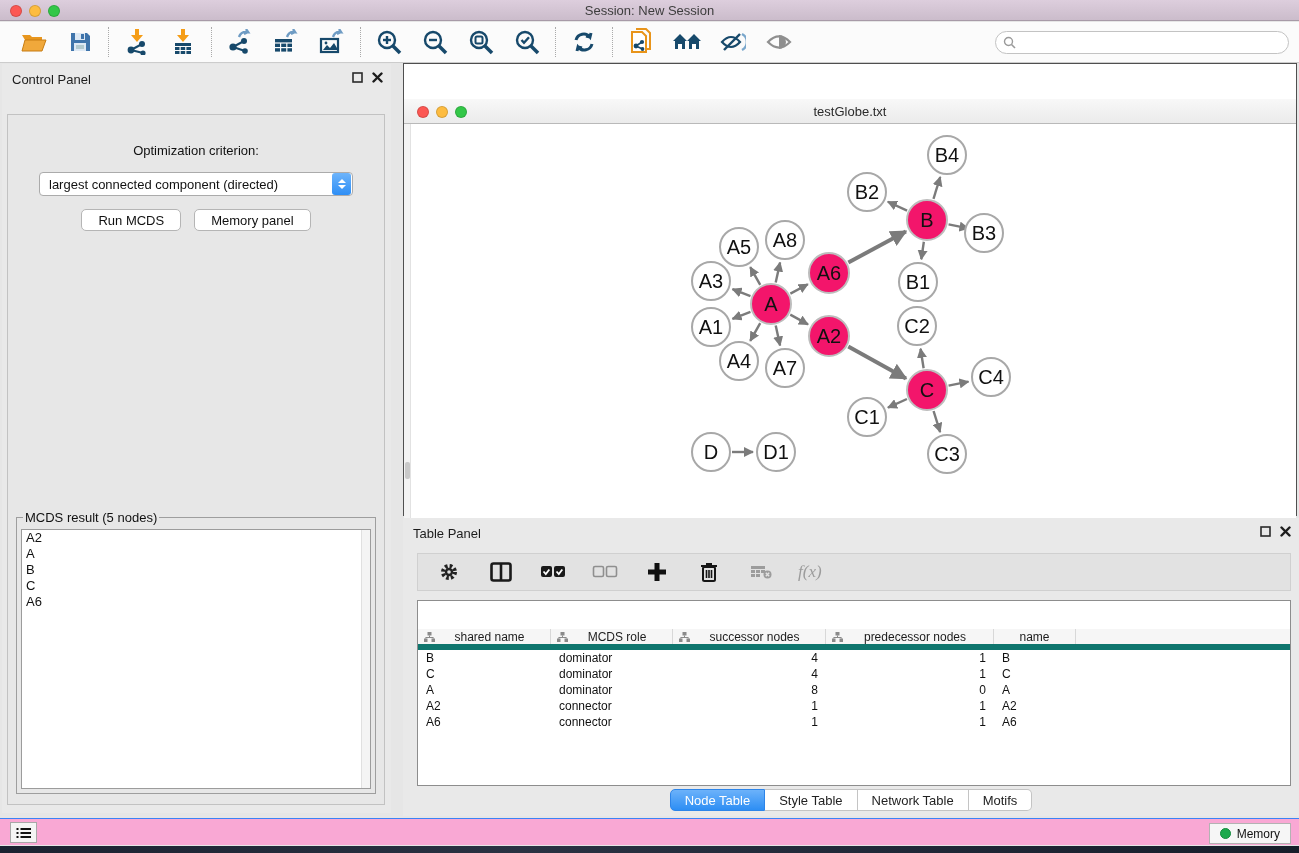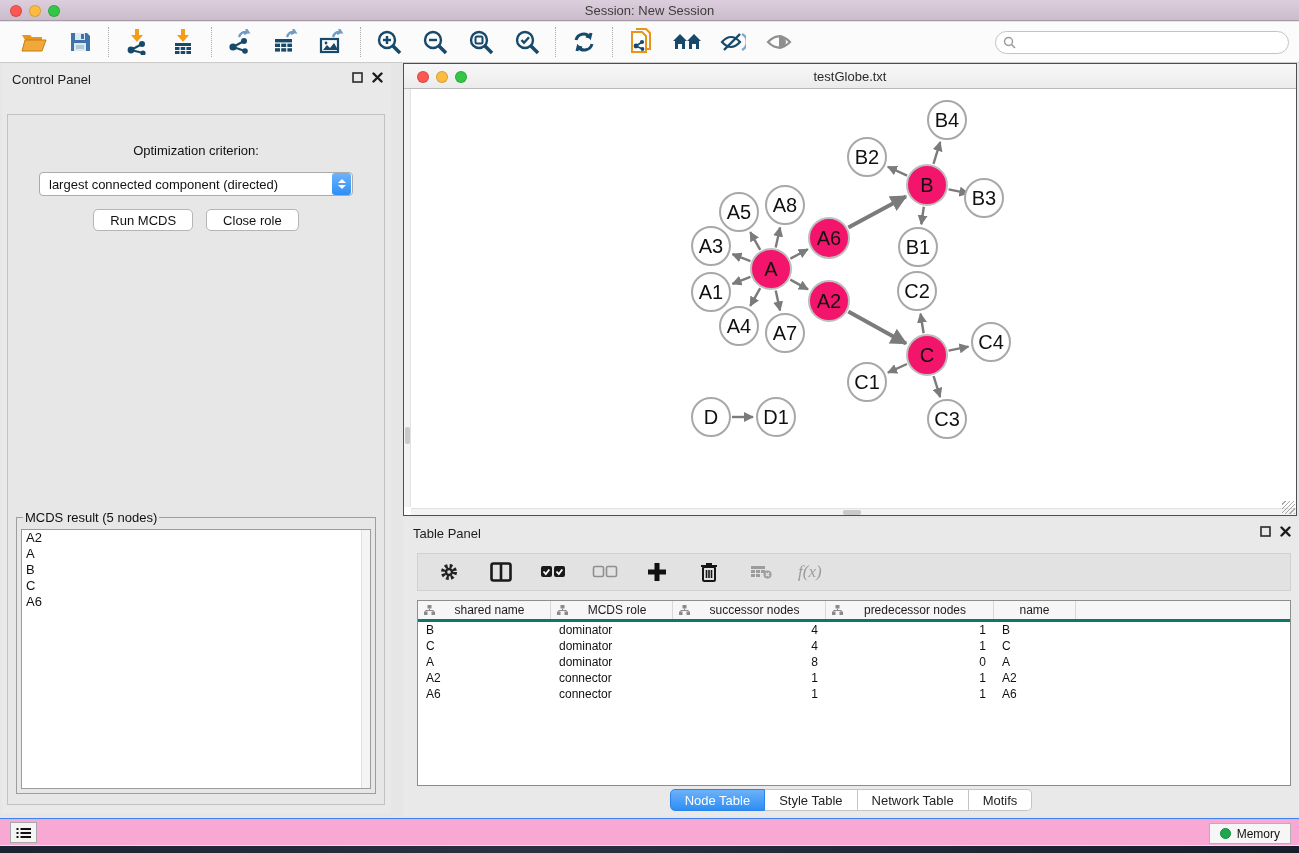--- a/index.html
+++ b/index.html
@@ -55,40 +55,40 @@
   .mcds-list { position:relative; width:100%; height:100%; background:#fff; border:1px solid #9c9c9c; overflow:hidden; }
   .mcds-list .sb { position:absolute; top:0; right:0; bottom:0; width:9px; background:#f4f4f4; border-left:1px solid #e0e0e0; }
   .mcds-item { font-size:13px; line-height:16px; padding-left:4px; color:#111; }
 
   
   .net-window { position:absolute; left:403px; top:63px; width:894px; height:453px;
     background:#fff; border:1px solid #4f4f4f; }
   .net-titlebar { position:relative; height:25px; background:linear-gradient(#f8f8f8,#ebebeb);
     border-bottom:1px solid #b9b9b9; }
   .net-titlebar .traffic { top:7px; left:13px; }
-  .net-title { text-align:center; line-height:25px; font-size:13px; color:#2b2b2b; }
+  .net-title { text-align:center; line-height:25px; font-size:13px; color:#2b2b2b;margin-top:35px; }
   .net-canvas { position:relative; width:892px; height:426px; background:#fff; overflow:hidden; }
   .net-canvas svg.edges { position:absolute; left:0; top:0; }
   .gnode { position:absolute; border-radius:50%; display:flex; align-items:center; justify-content:center;
     font-size:20px; color:#111; background:#fff; border:2px solid #a8a8a8; cursor:default; }
   .gnode.sel { border:2px solid #bdbdbd; }
   .vscroll { position:absolute; left:0; top:0; bottom:8px; width:7px; background:#f3f3f3; border-right:1px solid #e2e2e2; }
   .vscroll .thumb { position:absolute; left:1px; width:5px; top:338px; height:17px; background:#c9c9c9; border-radius:2px; }
   .hscroll { position:absolute; left:7px; right:0; bottom:0; height:7px; background:#f3f3f3; border-top:1px solid #e2e2e2; }
   .hscroll .thumb { position:absolute; top:1px; height:5px; left:432px; width:18px; background:#c9c9c9; border-radius:2px; }
   .resize-grip { position:absolute; right:1px; bottom:1px; width:13px; height:13px;
     background:repeating-linear-gradient(135deg, transparent 0 2px, #a9a9a9 2px 3px); }
 
   
   .table-panel { position:absolute; left:403px; top:518px; width:896px; height:298px; background:#e9e9e9; }
   .tp-toolbar { position:absolute; left:14px; width:874px; top:35px; height:38px;
     background:#e2e2e2; border:1px solid #d0d0d0; display:flex; align-items:center; gap:22px; padding:0 16px; }
   .tp-table { position:absolute; left:14px; width:874px; top:82px; height:186px;
     background:#fff; border:1px solid #8d8d8d; overflow:hidden; font-size:12px; }
-  .thead { display:flex; height:21px; background:#f6f6f6; border-bottom:3px solid #0f766e; }
+  .thead { display:flex; height:21px; background:#f6f6f6; border-bottom:6px solid #0f766e;margin-top:28px; }
   .th { display:flex; align-items:center; padding:0 6px; border-right:1px solid #d8d8d8; color:#1c1c1c; }
   .th .lbl { flex:1; text-align:center; }
   .trow { display:flex; height:16px; line-height:16px; color:#111; }
   .td { padding:0 8px; overflow:hidden; white-space:nowrap; }
   .td.r { text-align:right; }
 
   .tp-tabs { position:absolute; top:271px; left:0; width:100%; display:flex; justify-content:center; }
 
   
   .statusbar { position:absolute; left:0; right:0; top:818px; height:27px; background:#f9a8d4; border-top:1px solid #3b82f6; }
@@ -301,21 +301,21 @@
       <div class="opt-label">Optimization criterion:</div>
       <div class="dropdown">
         <div class="val">largest connected component (directed)</div>
         <div class="dd-step">
             <i class="up"></i>
             <i class="down"></i>
           </div>
       </div>
       <div class="cp-buttons">
         <button class="push-btn">Run MCDS</button>
-        <button class="push-btn">Close role</button>
+        <button class="push-btn">Memory panel</button>
       </div>
       <fieldset class="mcds-box">
         <legend>MCDS result (5 nodes)</legend>
         <div class="mcds-list" id="mcds-list">
 
         <div class="mcds-item">A2</div>
             <div class="mcds-item">A</div>
             <div class="mcds-item">B</div>
             <div class="mcds-item">C</div>
             <div class="mcds-item">A6</div>

